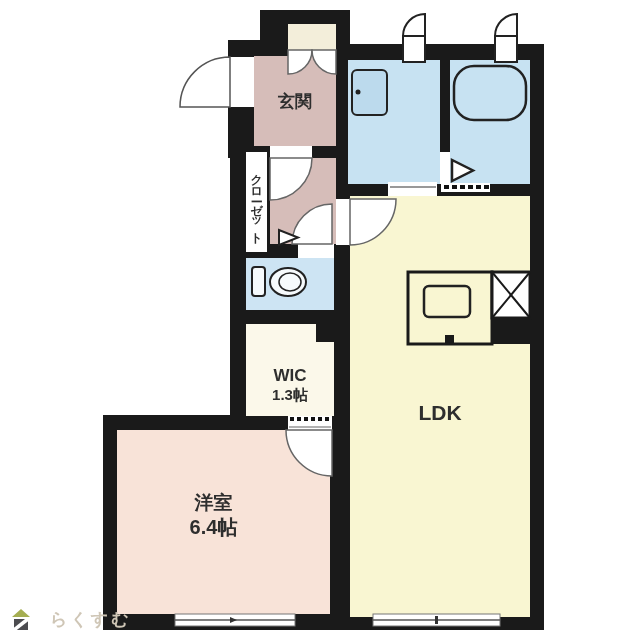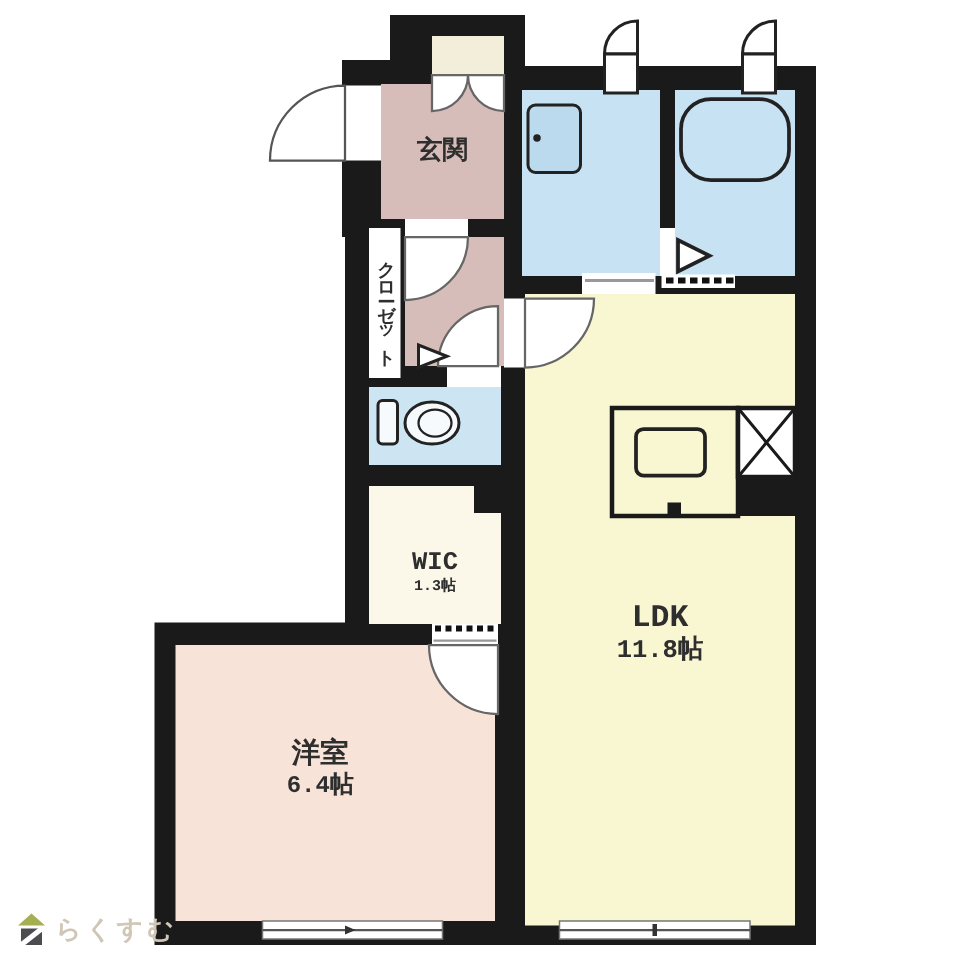--- a/index.html
+++ b/index.html
@@ -1,26 +1,26 @@
 <!DOCTYPE html>
 <html><head>
 <meta charset="utf-8">
 <style>
   html,body{margin:0;padding:0;background:#fff;}
   .plan{position:relative;width:640px;height:640px;background:#ffffff;overflow:hidden;
-        font-family:Liberation Mono, monospace;}
+        font-family:Liberation Sans, sans-serif;}
   .b{position:absolute;background:#1a1a1a;}            
   .r{position:absolute;}                                
   .g{position:absolute;background:#ffffff;}             
   .lbl{position:absolute;color:#2e2e2e;font-weight:bold;text-align:center;line-height:1.2;}
   .lbl .sub{display:block;}
   .vtxt{writing-mode:vertical-rl;text-orientation:upright;letter-spacing:1px;
         display:flex;align-items:center;justify-content:center;}
   svg.ov{position:absolute;left:0;top:0;pointer-events:none;}
-  .logo{position:absolute;left:10px;top:607px;display:flex;align-items:center;gap:5px;}
+  .logo{position:absolute;left:10px;top:607px;display:flex;align-items:center;gap:18px;}
   .logo .txt{color:#cfc6b6;font-size:17px;font-weight:bold;letter-spacing:3px;}
 </style>
 </head>
 <body>
 
 <div class="plan">
 
   <div class="b" style="left:260px;top:10px;width:90px;height:66px"></div>
   <div class="b" style="left:228px;top:40px;width:122px;height:118px"></div>
   <div class="b" style="left:230px;top:146px;width:120px;height:286px"></div>
@@ -106,29 +106,28 @@
     <path d="M230,617 L237,620 L230,623 Z" fill="#333"></path>
     <rect x="373" y="614" width="127" height="12" fill="#ffffff" stroke="#777" stroke-width="1"></rect>
     <line x1="373" y1="620" x2="500" y2="620" stroke="#555" stroke-width="1.5"></line>
     <rect x="435" y="616" width="3" height="8" fill="#333"></rect>
   </svg>
 
   <div class="lbl" style="left:254px;top:92px;width:82px;font-size:17px">玄関</div>
   <div class="lbl vtxt" style="left:246px;top:155px;width:21px;height:95px;font-size:12px">クローゼット</div>
   <div class="lbl" style="left:246px;top:366px;width:88px;font-size:17px">
     <span>WIC</span>
-    <span class="sub" style="font-size:10px">1.3帖</span>
+    <span class="sub" style="font-size:15px">1.3帖</span>
   </div>
   <div class="lbl" style="left:350px;top:400px;width:180px;font-size:21px">
     <span>LDK</span>
-    <span class="sub" style="font-size:17px">11.8帖</span>
   </div>
   <div class="lbl" style="left:107px;top:492px;width:213px;font-size:19px">
     <span>洋室</span>
-    <span class="sub" style="font-size:16px">6.4帖</span>
+    <span class="sub" style="font-size:20px">6.4帖</span>
   </div>
 
   <div class="logo">
     <svg width="22" height="24" viewBox="0 0 22 24">
       <polygon points="2,10 11,2 20,10" fill="#a5ae52"></polygon>
       <rect x="4" y="12" width="14" height="11" fill="#4c4c50"></rect>
       <line x1="4" y1="23" x2="18" y2="12" stroke="#ffffff" stroke-width="3.5"></line>
     </svg>
     <span class="txt">らくすむ</span>
   </div>

